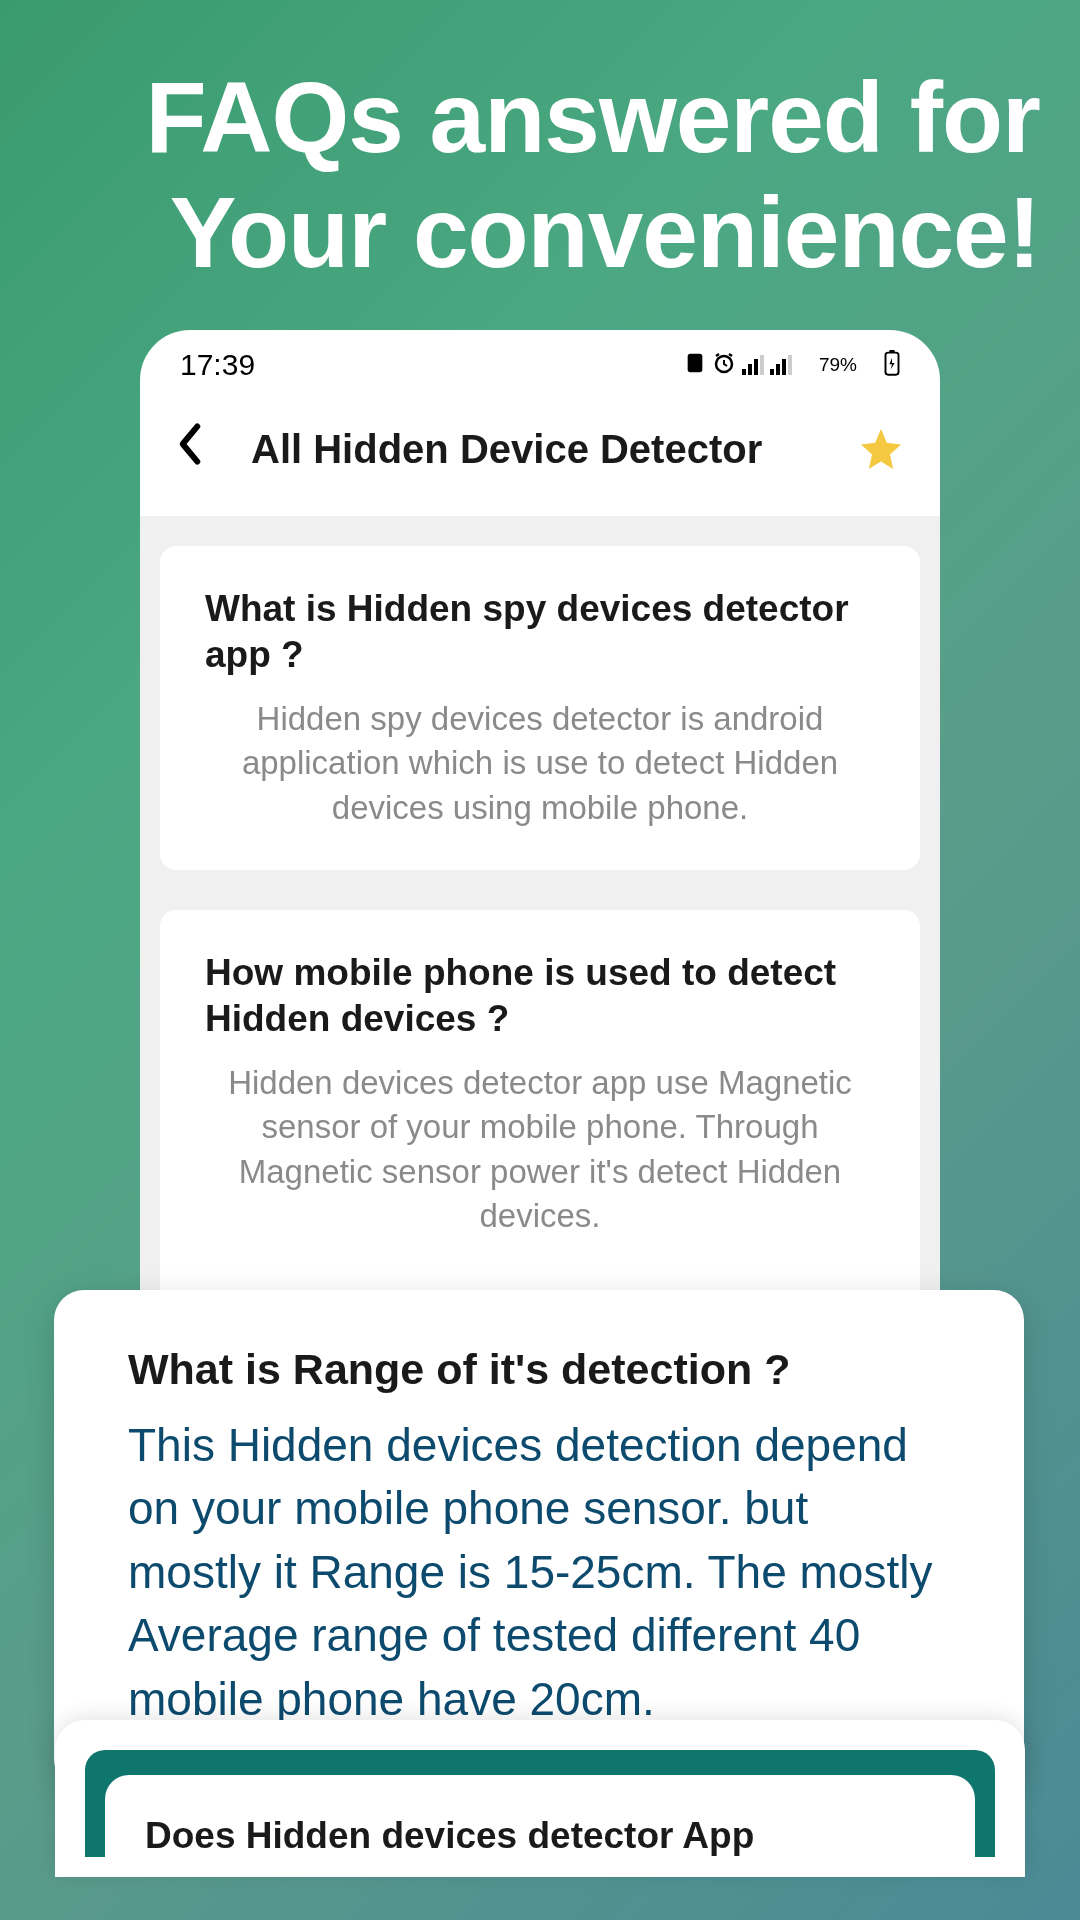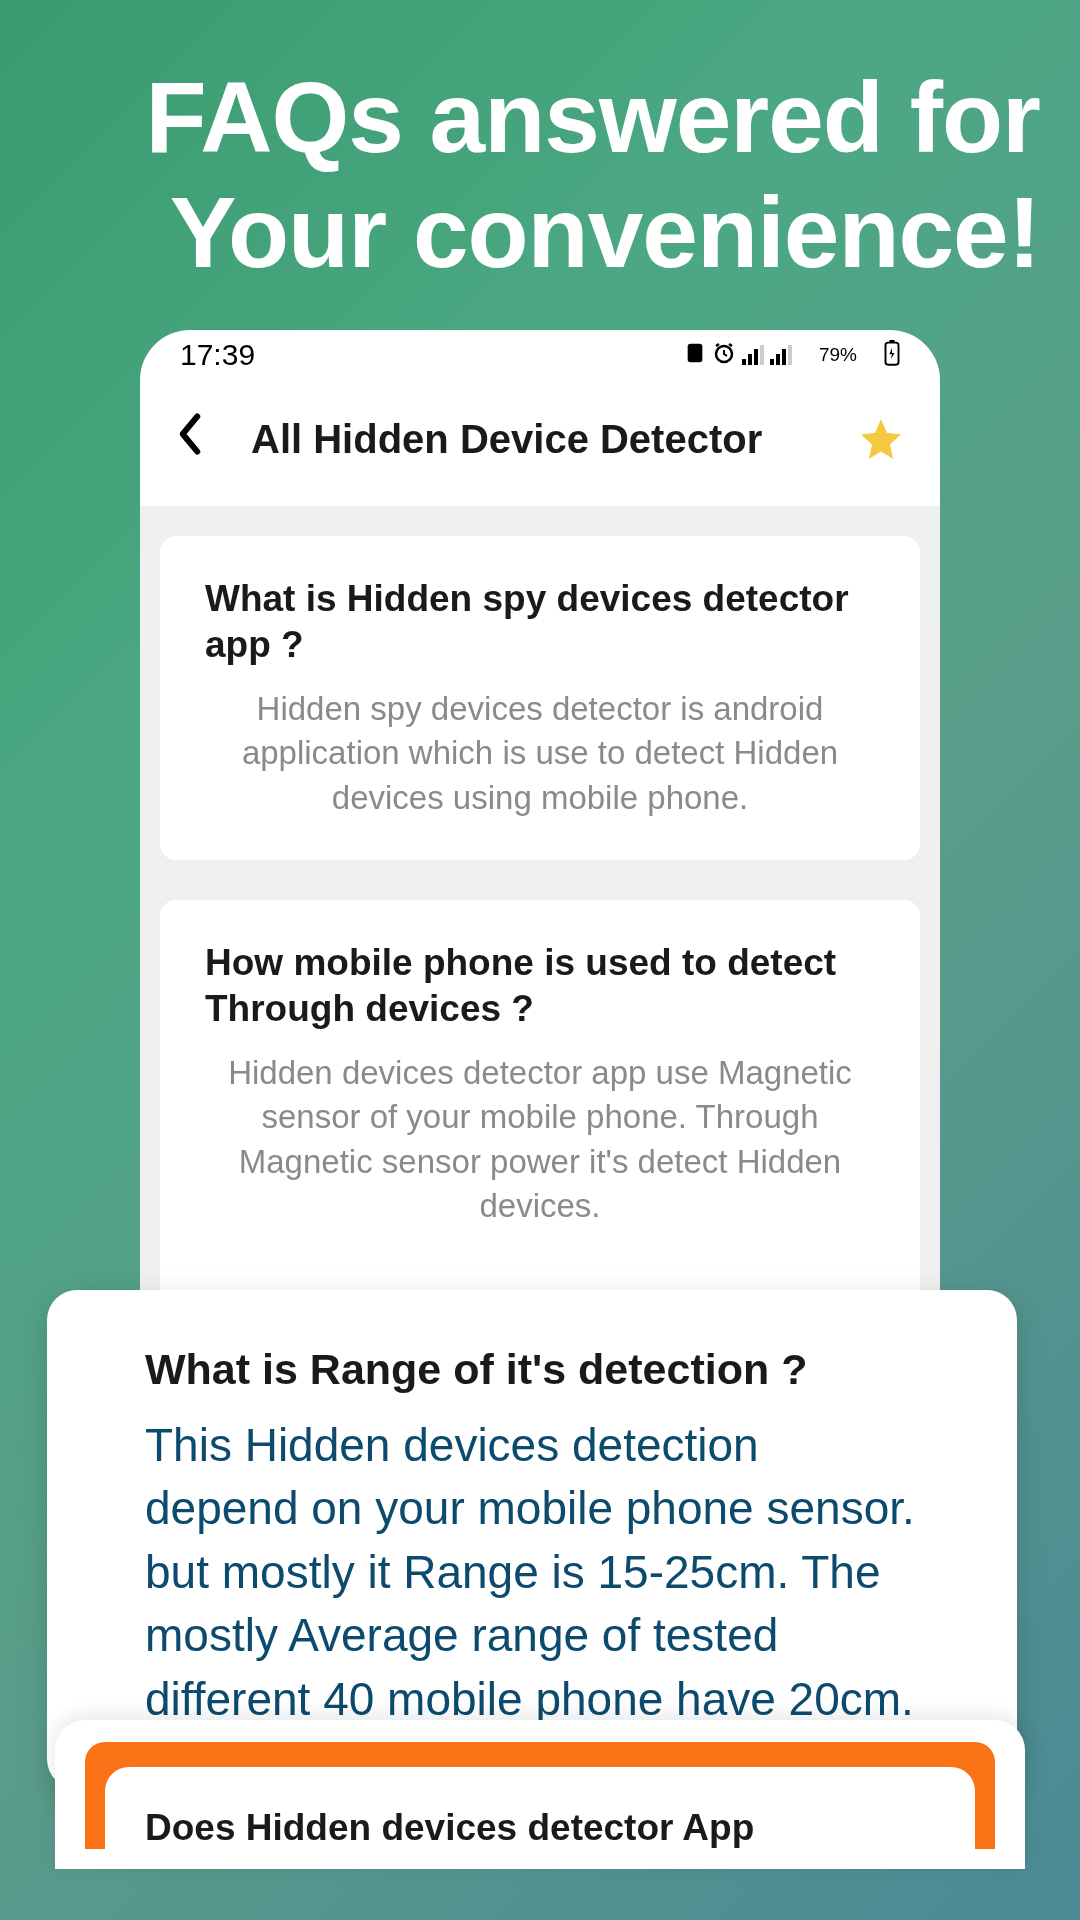--- a/index.html
+++ b/index.html
@@ -34,21 +34,21 @@
     width: 800px;
     background: #ffffff;
     border-radius: 50px 50px 0 0;
     overflow: hidden;
   }
   
   .status-bar {
     display: flex;
     justify-content: space-between;
     align-items: center;
-    padding: 8px 40px 10px;
+    padding: 18px 40px 10px;
     font-size: 30px;
     color: #000000;
     font-weight: 500;
   }
   
   .status-right {
     display: flex;
     align-items: center;
     gap: 27px;
     font-size: 19px;
@@ -124,26 +124,26 @@
   .faq-answer {
     font-size: 33px;
     color: #8a8a8a;
     line-height: 1.35;
     font-stretch: condensed;
     text-align: center;
   }
   
   .popout-card {
     position: absolute;
-    left: 47px;
+    left: 54px;
     top: 1290px;
     width: 970px;
     background: #ffffff;
     border-radius: 30px;
-    padding: 55px 98px 58px;
+    padding: 55px 74px 58px;
     box-shadow: 0 8px 30px rgba(0,0,0,0.15);
   }
   
   .popout-question {
     font-size: 43px;
     font-weight: 700;
     color: #1a1a1a;
     margin-bottom: 20px;
     font-stretch: condensed;
   }
@@ -160,24 +160,24 @@
     left: 55px;
     top: 1720px;
     width: 970px;
     background: #ffffff;
     border-radius: 30px 30px 0 0;
     padding: 20px 30px;
     box-shadow: 0 -4px 20px rgba(0,0,0,0.1);
   }
   
   .peek-inner {
-    background: #f97316;
+    background: #0f766e;
     border-radius: 20px 20px 0 0;
     padding: 25px 20px 0;
-    margin-top: 2px;
+    margin-top: 10px;
   }
   
   .peek-card {
     background: #ffffff;
     border-radius: 24px 24px 0 0;
     padding: 40px 40px 0;
   }
   
   .peek-question {
     font-size: 37px;
@@ -245,21 +245,21 @@
         </svg>
     </span>
   </div>
 
   <div class="content-area">
     <div class="faq-card">
       <div class="faq-question">What is Hidden spy devices detector app ?</div>
       <div class="faq-answer">Hidden spy devices detector is android application which is use to detect Hidden devices using mobile phone.</div>
     </div>
     <div class="faq-card" style="padding-bottom:80px">
-      <div class="faq-question">How mobile phone is used to detect Through devices ?</div>
+      <div class="faq-question">How mobile phone is used to detect Hidden devices ?</div>
       <div class="faq-answer">Hidden devices detector app use Magnetic sensor of your mobile phone. Through Magnetic sensor power it's detect Hidden devices.</div>
     </div>
   </div>
 </div>
 
 <div class="popout-card">
   <div class="popout-question">What is Range of it's detection ?</div>
   <div class="popout-answer">This Hidden devices detection depend on your mobile phone sensor. but mostly it Range is 15-25cm. The mostly Average range of tested different 40 mobile phone have 20cm.</div>
 </div>
 

